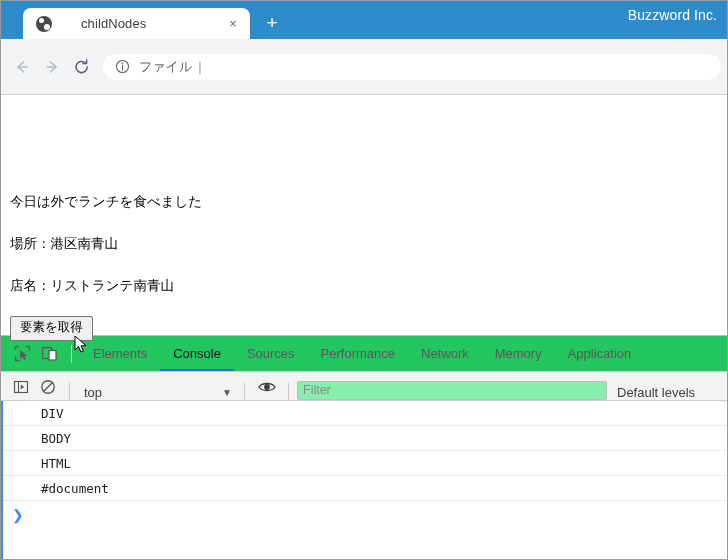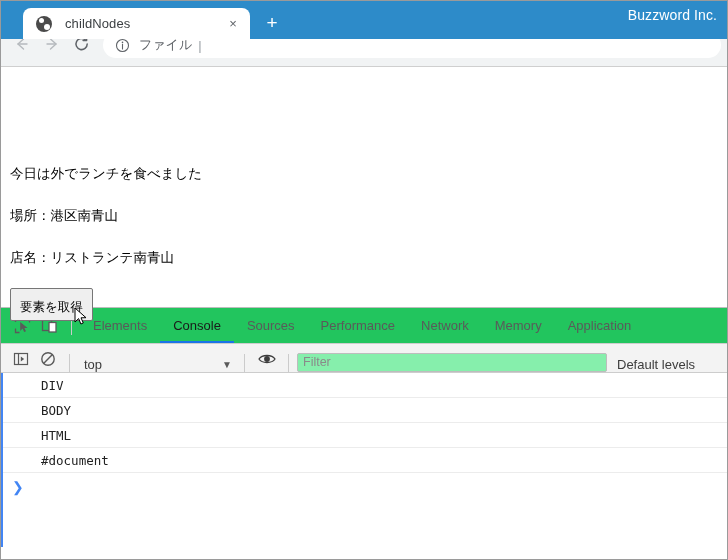--- a/index.html
+++ b/index.html
@@ -36,20 +36,21 @@
     position: relative;
     margin-left: 22px;
     width: 227px;
     height: 31px;
     background: #ffffff;
     border-radius: 8px 8px 0 0;
     display: flex;
     align-items: center;
     box-sizing: border-box;
     padding: 0 8px 0 13px;
+    gap: 16px;
   }
   .tab-favicon {
     width: 16px;
     height: 16px;
     border-radius: 50%;
     background: #4a4a4a;
     position: relative;
     flex: none;
     overflow: hidden;
   }
@@ -104,24 +105,24 @@
     position: absolute;
     right: 10px;
     top: 6px;
     color: #ffffff;
     font-size: 14px;
     letter-spacing: .1px;
   }
 
   
   .toolbar {
-    height: 28px;
+    height: 56px;
     background: #f1f3f4;
     display: flex;
-    align-items: flex-end;
+    align-items: center;
     padding: 8px 6px;
     box-sizing: border-box;
     border-bottom: 1px solid #cfcfcf;
   }
   .navbtn {
     width: 30px;
     height: 28px;
     display: flex;
     align-items: center;
     justify-content: center;
@@ -177,21 +178,21 @@
   .page-button {
     position: absolute;
     left: 9px;
     top: 221px;
     font-family: "Liberation Sans", sans-serif;
     font-size: 12.5px;
     color: #000000;
     background: #efefef;
     border: 1px solid #767676;
     border-radius: 2px;
-    padding: 12px 9px 5px 9px;
+    padding: 4px 9px 5px 9px;
     line-height: 1.1;
   }
 
   .cursor {
     position: absolute;
     left: 73px;
     top: 240px;
     width: 14px;
     height: 20px;
     pointer-events: none;

